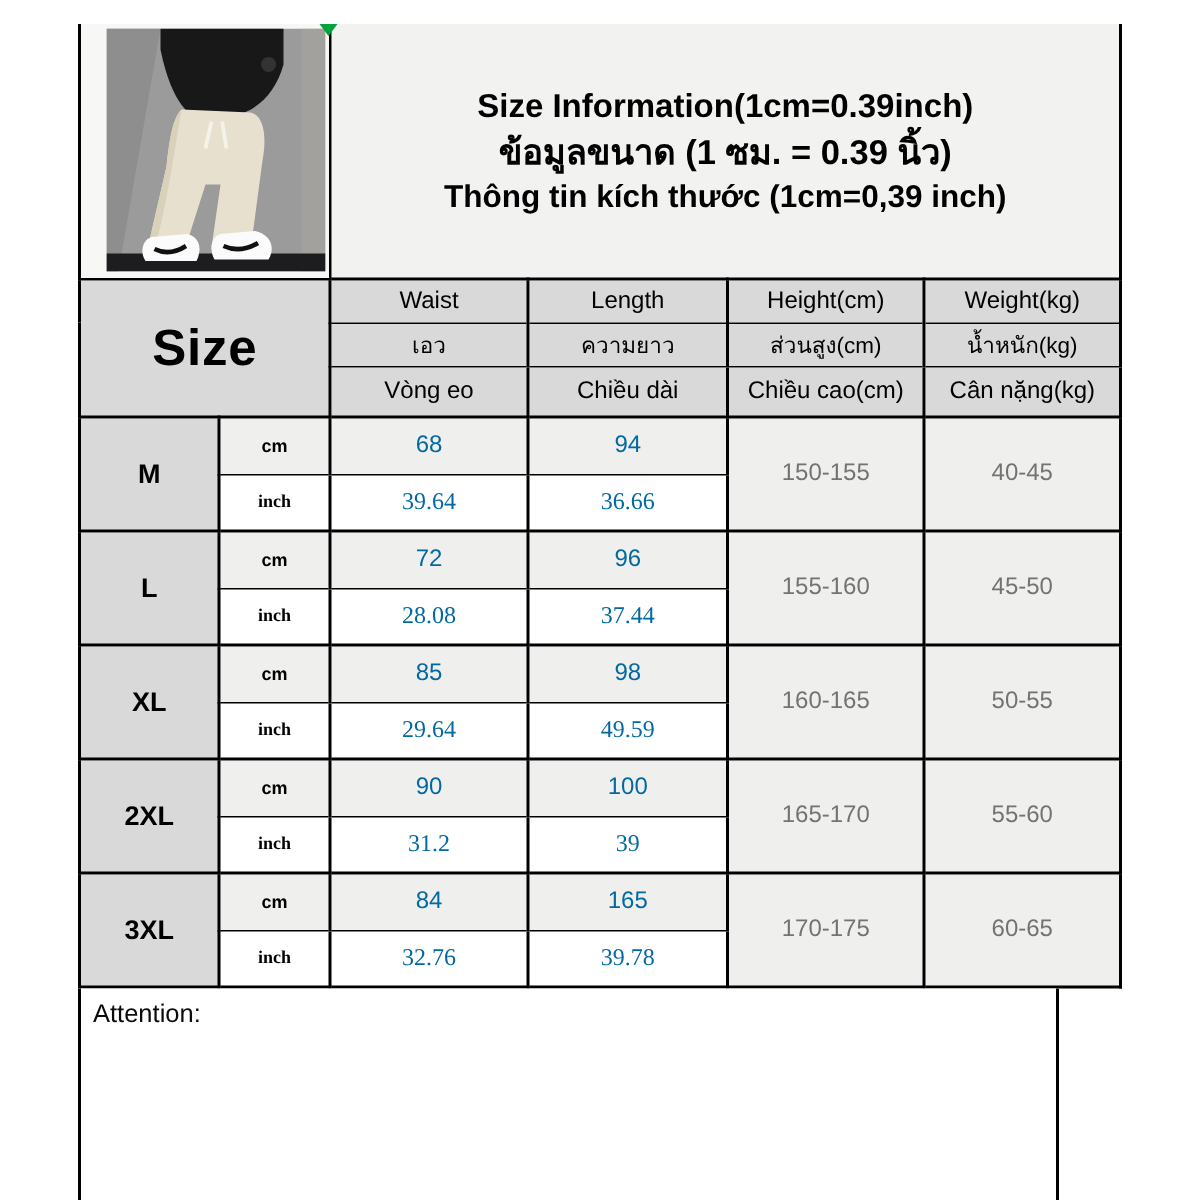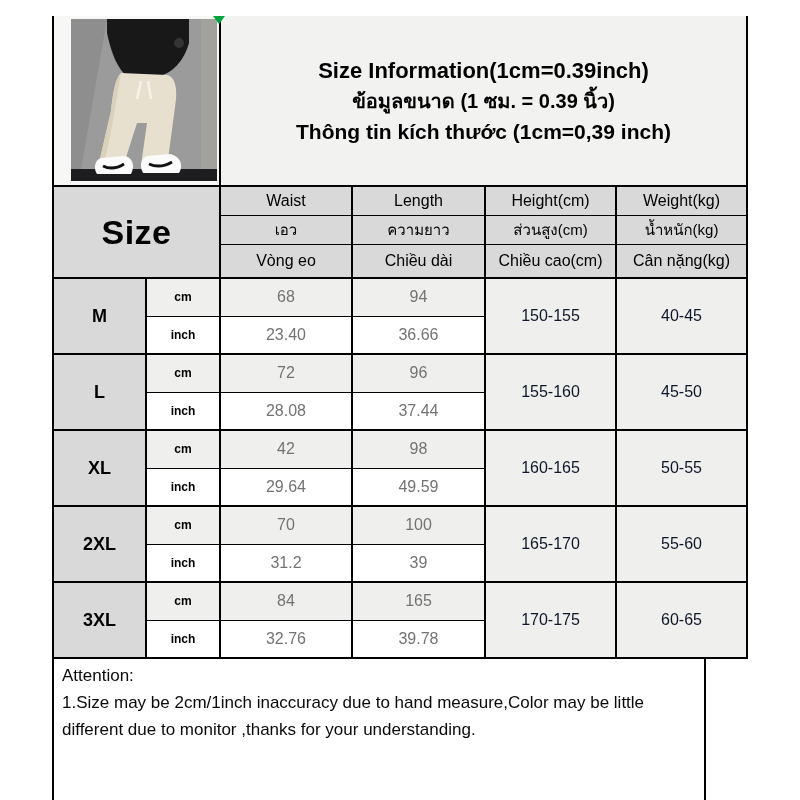--- a/index.html
+++ b/index.html
@@ -11,37 +11,37 @@
   table.size-table td{border:2px solid #000;text-align:center;vertical-align:middle;
         padding:0;overflow:hidden;}
   .no-top{border-top:none !important;}
   .tb1{border-bottom-width:1px !important;}
   .tt1{border-top-width:1px !important;}
 
   
   .photo-cell{background:#f7f7f6;position:relative;}
   .title-cell{background:#f2f2f1;}
   .title-cell .t1{font-size:22px;font-weight:700;line-height:31px;}
-  .title-cell .t2{font-size:20px;font-weight:700;line-height:30px;}
+  .title-cell .t2{font-size:23px;font-weight:700;line-height:30px;}
   .title-cell .t3{font-size:21px;font-weight:700;line-height:31px;}
 
   
   .hdr{background:#d9d9d9;font-weight:400;}
   .hdr-en{font-size:16px;}
   .hdr-th{font-size:15px;}
   .hdr-vi{font-size:16px;}
   .c-sizebig{background:#d9d9d9;font-weight:700;font-size:34px;letter-spacing:.5px;}
 
   
   .c-size{background:#d9d9d9;font-weight:700;font-size:18px;}
   .c-unit{font-weight:700;font-size:12px;}
   .bg-cm{background:#efefee;}
-  .bg-in{background:#ffffff;}
-  .c-val{font-weight:400;font-size:16px;color:#737373;}
-  .c-range{background:#efefee;font-weight:400;font-size:16px;color:#0f172a;}
+  .bg-in{background:#ffffff;font-family:Liberation Serif, serif;}
+  .c-val{font-weight:400;font-size:16px;color:#0369a1;}
+  .c-range{background:#efefee;font-weight:400;font-size:16px;color:#737373;}
 
   
   .attention{box-sizing:border-box;width:654px;height:154px;border:2px solid #000;border-top:none;
         background:#fff;padding:3px 8px;text-align:left;font-size:17px;line-height:27px;
         font-weight:400;color:#0a0a0a;}
 
   
   .marker{position:absolute;top:0;left:161px;width:0;height:0;z-index:5;
         border-left:6px solid transparent;border-right:6px solid transparent;
         border-top:8px solid #00a33e;}
@@ -115,56 +115,56 @@
       <tr style="height:38px">
         <td class="c-size" rowspan="2">M</td>
         <td class="c-unit bg-cm tb1">cm</td>
         <td class="c-val bg-cm tb1">68</td>
         <td class="c-val bg-cm tb1">94</td>
         <td class="c-range" rowspan="2">150-155</td>
         <td class="c-range" rowspan="2">40-45</td>
       </tr>
       <tr style="height:38px">
         <td class="c-unit bg-in tt1">inch</td>
-        <td class="c-val bg-in tt1">23.40</td>
+        <td class="c-val bg-in tt1">39.64</td>
         <td class="c-val bg-in tt1">36.66</td>
       </tr>
 
       <tr style="height:38px">
         <td class="c-size" rowspan="2">L</td>
         <td class="c-unit bg-cm tb1">cm</td>
         <td class="c-val bg-cm tb1">72</td>
         <td class="c-val bg-cm tb1">96</td>
         <td class="c-range" rowspan="2">155-160</td>
         <td class="c-range" rowspan="2">45-50</td>
       </tr>
       <tr style="height:38px">
         <td class="c-unit bg-in tt1">inch</td>
         <td class="c-val bg-in tt1">28.08</td>
         <td class="c-val bg-in tt1">37.44</td>
       </tr>
 
       <tr style="height:38px">
         <td class="c-size" rowspan="2">XL</td>
         <td class="c-unit bg-cm tb1">cm</td>
-        <td class="c-val bg-cm tb1">42</td>
+        <td class="c-val bg-cm tb1">85</td>
         <td class="c-val bg-cm tb1">98</td>
         <td class="c-range" rowspan="2">160-165</td>
         <td class="c-range" rowspan="2">50-55</td>
       </tr>
       <tr style="height:38px">
         <td class="c-unit bg-in tt1">inch</td>
         <td class="c-val bg-in tt1">29.64</td>
         <td class="c-val bg-in tt1">49.59</td>
       </tr>
 
       <tr style="height:38px">
         <td class="c-size" rowspan="2">2XL</td>
         <td class="c-unit bg-cm tb1">cm</td>
-        <td class="c-val bg-cm tb1">70</td>
+        <td class="c-val bg-cm tb1">90</td>
         <td class="c-val bg-cm tb1">100</td>
         <td class="c-range" rowspan="2">165-170</td>
         <td class="c-range" rowspan="2">55-60</td>
       </tr>
       <tr style="height:38px">
         <td class="c-unit bg-in tt1">inch</td>
         <td class="c-val bg-in tt1">31.2</td>
         <td class="c-val bg-in tt1">39</td>
       </tr>
 
@@ -179,17 +179,16 @@
       <tr style="height:38px">
         <td class="c-unit bg-in tt1">inch</td>
         <td class="c-val bg-in tt1">32.76</td>
         <td class="c-val bg-in tt1">39.78</td>
       </tr>
     </tbody>
       </table>
 
     <div class="attention">
       <div>Attention:</div>
-      <div>1.Size may be 2cm/1inch inaccuracy due to hand measure,Color may be little different due to monitor ,thanks for your understanding.</div>
     </div>
 
   </div>
 </div>
 
 </body></html>

